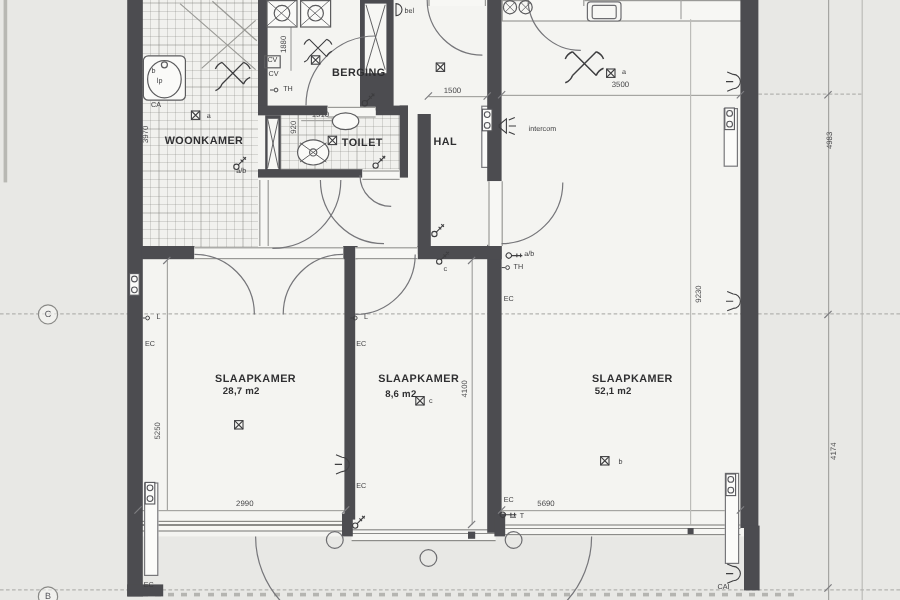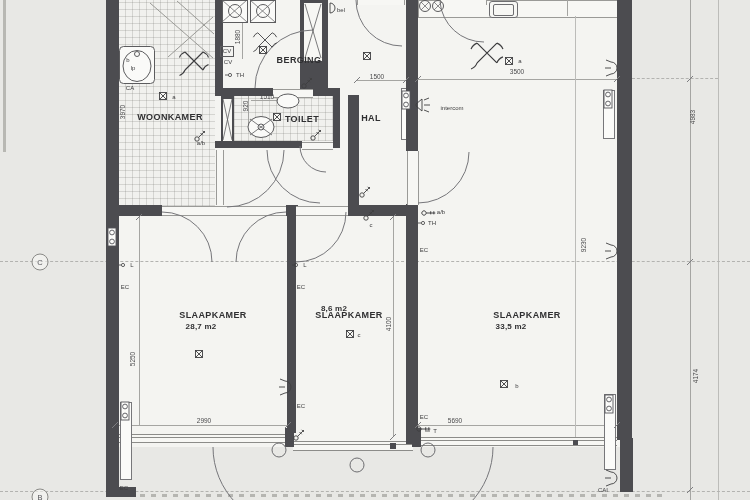--- a/index.html
+++ b/index.html
@@ -306,23 +306,23 @@
                M687,265 L693,259 M687,82 L693,76 M687,493 L693,487"></path>
     </g>
   </svg>
 <span class="lbl" style="left: 170px; top: 117px;">WOONKAMER</span>
     <span class="lbl" style="left: 282px; top: 60px; padding-left: 34px;">BERGING</span>
     <span class="lbl" style="left: 302px; top: 119px;">TOILET</span>
     <span class="lbl" style="left: 371px; top: 118px;">HAL</span>
     <span class="lbl" style="left: 213px; top: 315px;">SLAAPKAMER</span>
     <span class="lbl area" style="left: 201px; top: 326px;">28,7  m2</span>
     <span class="lbl" style="left: 349px; top: 315px;">SLAAPKAMER</span>
-    <span class="lbl area" style="left: 334px; top: 308px;">8,6  m2</span>
+    <span class="lbl area" style="left: 334px; top: 328px;">8,6  m2</span>
     <span class="lbl" style="left: 527px; top: 315px;">SLAAPKAMER</span>
-    <span class="lbl area" style="left: 511px; top: 326px;">33,5 m2</span>
+    <span class="lbl area" style="left: 511px; top: 326px;">52,1 m2</span>
     <span class="dim rot" style="left: 122px; top: 112px;">3970</span>
     <span class="dim rot" style="left: 237px; top: 37px;">1880</span>
     <span class="dim" style="left: 267px; top: 96px;">1510</span>
     <span class="dim rot" style="left: 245px; top: 106px;">920</span>
     <span class="dim" style="left: 377px; top: 76px;">1500</span>
     <span class="dim" style="left: 517px; top: 71px;">3500</span>
     <span class="dim rot" style="left: 132px; top: 359px;">5250</span>
     <span class="dim rot" style="left: 388px; top: 324px;">4100</span>
     <span class="dim rot" style="left: 583px; top: 245px;">9230</span>
     <span class="dim" style="left: 204px; top: 420px;">2990</span>

